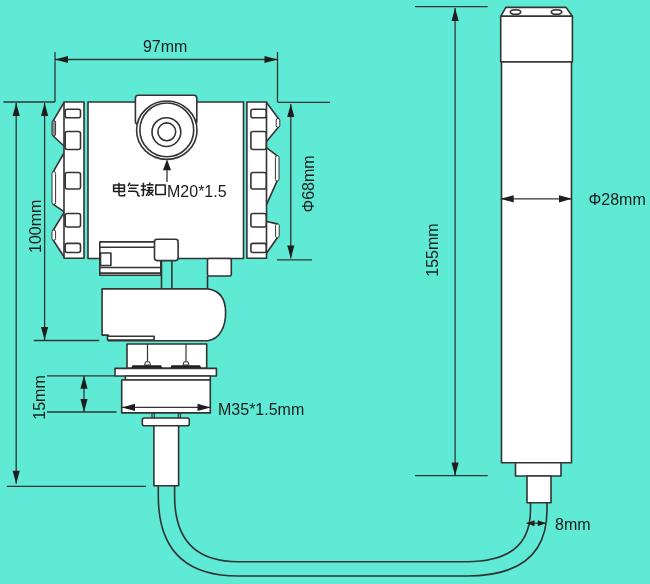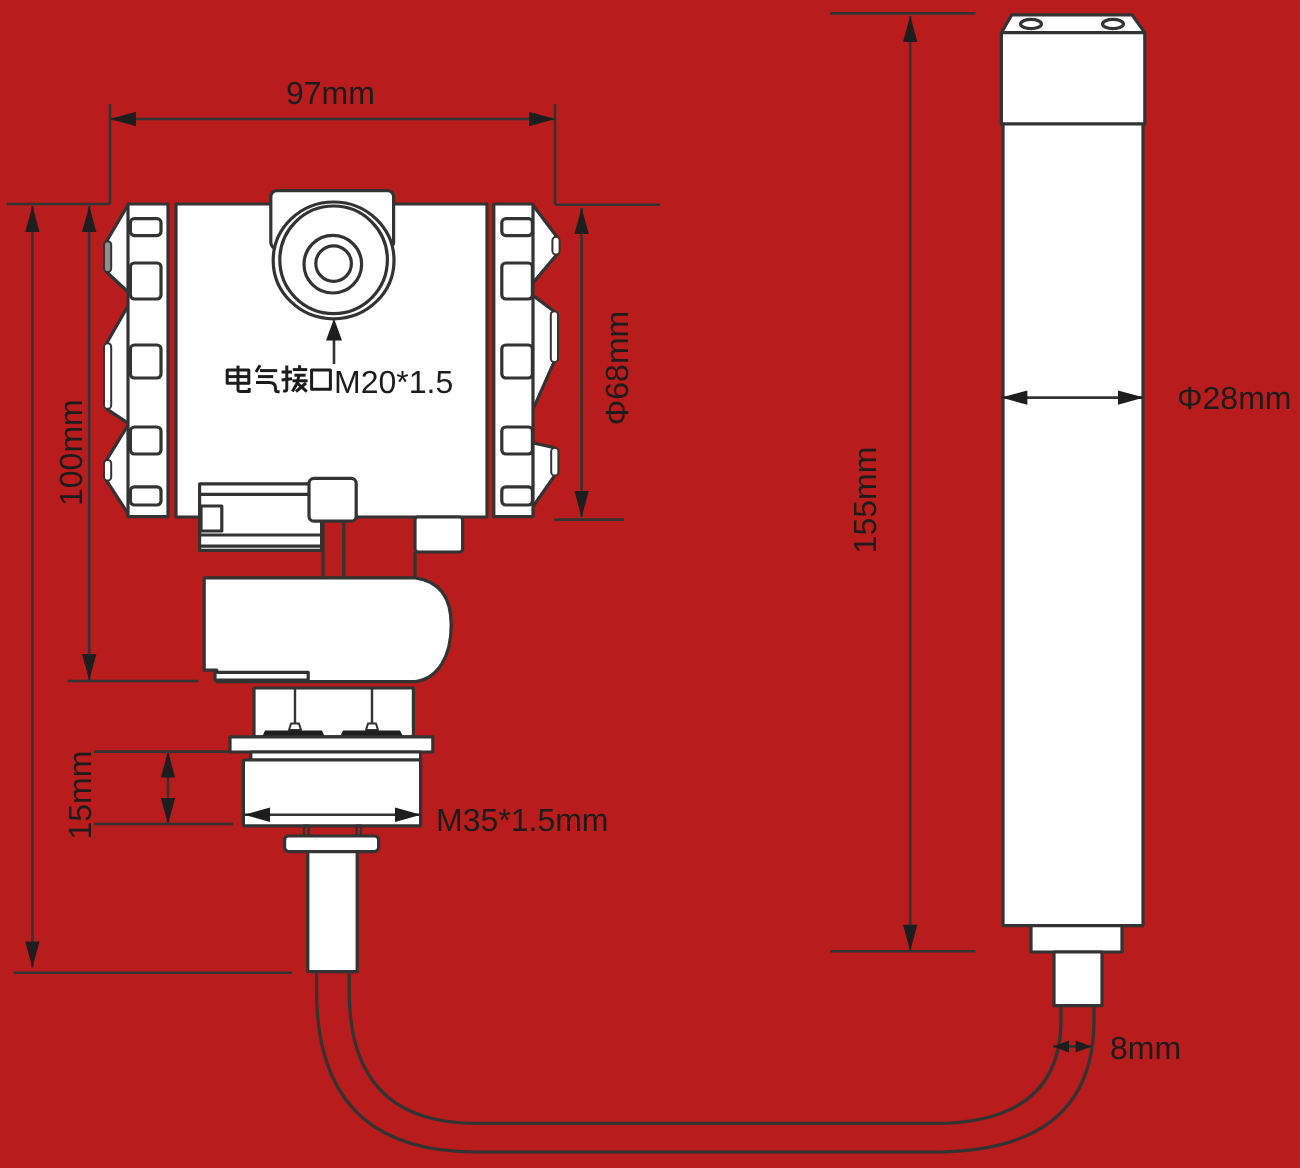--- a/index.html
+++ b/index.html
@@ -1,16 +1,16 @@
 <!DOCTYPE html>
 <html><head>
 <meta charset="utf-8">
 <style>
   html,body{margin:0;padding:0;background:#ffffff;}
-  .wrap{width:650px;height:584px;position:relative;background:#b91c1c;overflow:hidden;}
+  .wrap{width:650px;height:584px;position:relative;background:#5eead4;overflow:hidden;}
   svg{display:block;}
   text{font-family:"Liberation Sans",sans-serif;fill:#1c1c1c;}
 </style>
 </head>
 <body>
 <div class="wrap">
 <svg width="650" height="584" viewBox="0 0 650 584">
 <g fill="none" stroke="#333333" stroke-width="1.6" stroke-linejoin="round" stroke-linecap="butt">
 
 <g id="probe">

